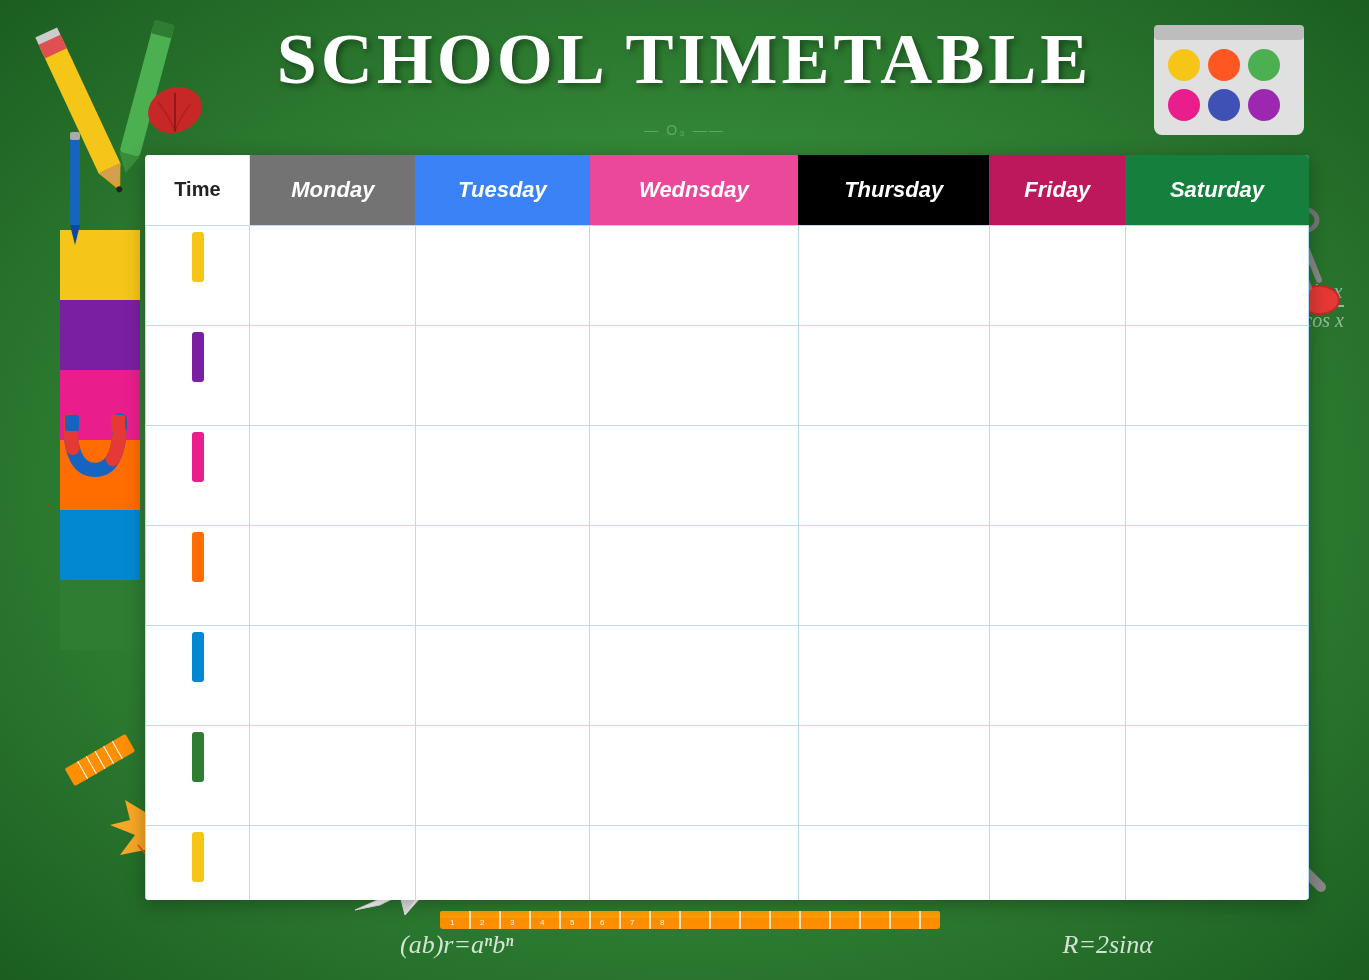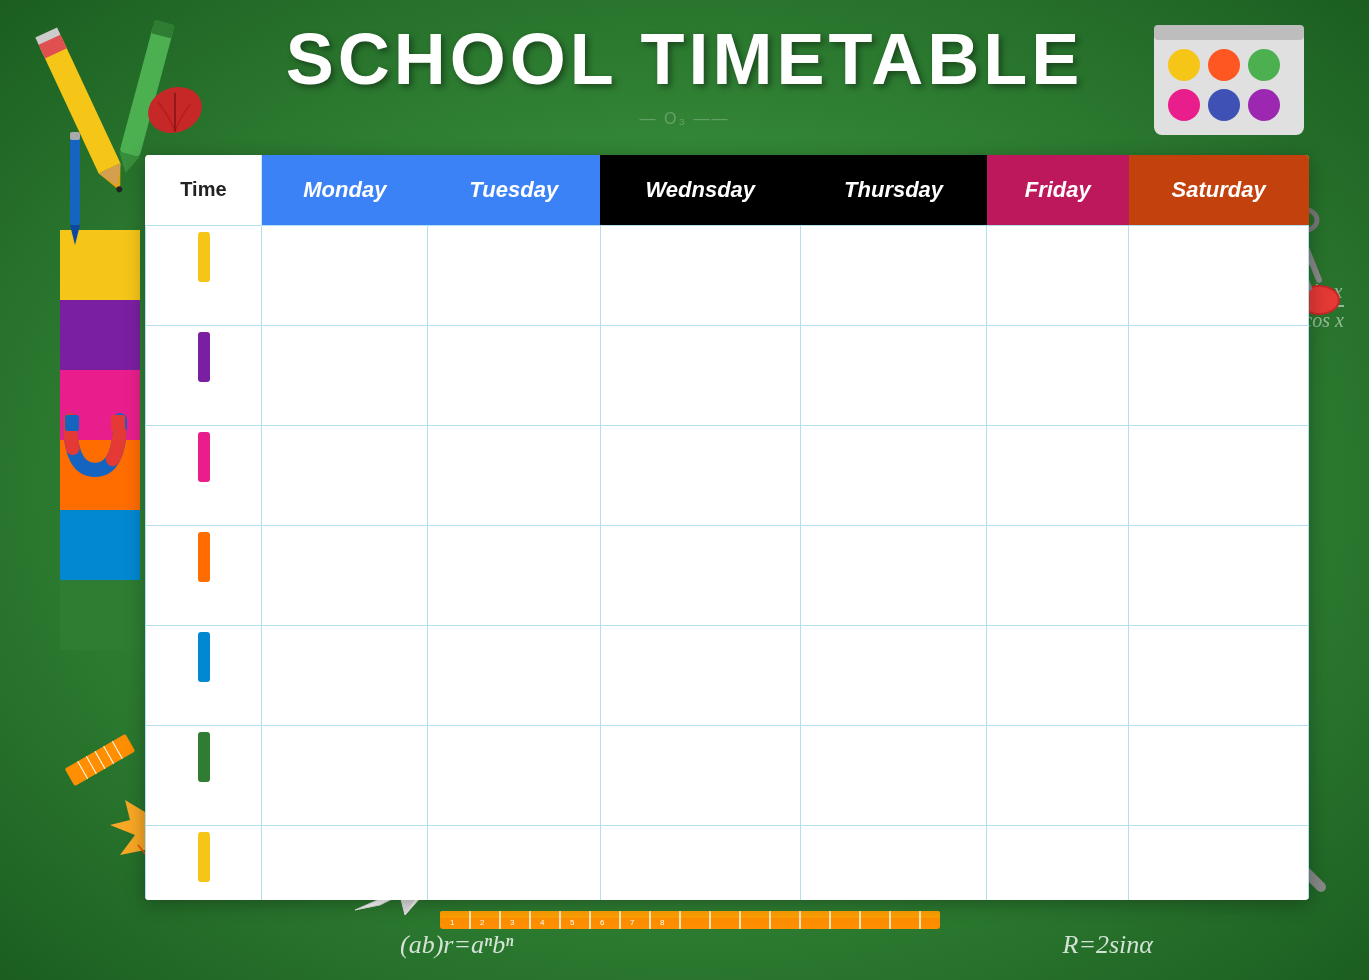--- a/index.html
+++ b/index.html
@@ -18,21 +18,21 @@
       background: #3a8f3a;
       background: radial-gradient(ellipse at center, #4caf50 0%, #2e7d32 60%, #1b5e20 100%);
     }
 
     .main-title {
       position: absolute;
       top: 18px;
       left: 0;
       right: 0;
       text-align: center;
-      font-family: Liberation Sans, sans-serif;
+      font-family: Liberation Serif, serif;
       font-size: 72px;
       font-weight: 900;
       color: white;
       letter-spacing: 4px;
       text-shadow: 3px 3px 6px rgba(0,0,0,0.4);
     }
 
     
     .left-squares {
       position: absolute;
@@ -71,40 +71,40 @@
     }
 
     .timetable th {
       height: 70px;
       font-family: 'Comic Sans MS', cursive, sans-serif;
       font-size: 22px;
       font-weight: bold;
       color: white;
       font-style: italic;
       text-align: center;
-      padding: 0 20px;
+      padding: 0 8px;
       margin-left: 15px;
     }
 
     .th-time {
       background: white;
       color: #222 !important;
       font-family: Arial, sans-serif !important;
       font-style: normal !important;
       font-size: 20px !important;
       font-weight: bold !important;
       border-right: 1px solid #cce8f0;
     }
 
-    .th-monday { background: #3b82f6; }
+    .th-monday { background: #737373; }
     .th-tuesday { background: #3b82f6; }
-    .th-wednesday { background: #000000; }
+    .th-wednesday { background: #ec4899; }
     .th-thursday { background: #000000; }
     .th-friday { background: #be185d; }
-    .th-saturday { background: #c2410c; }
+    .th-saturday { background: #15803d; }
 
     .timetable td {
       border: 1px solid #b3e0f0;
       height: 100px;
       vertical-align: top;
       padding: 6px;
     }
 
     .td-time {
       border-right: 2px solid #b3e0f0;
@@ -201,26 +201,26 @@
       font-size: 26px;
       font-style: italic;
     }
 
     .chalk-left { left: 400px; }
     .chalk-right { right: 216px; }
 
     
     .chalk-top {
       position: absolute;
-      top: 110px;
+      top: 122px;
       left: 50%;
       transform: translateX(-50%);
       color: rgba(255,255,255,0.25);
       font-family: Arial, sans-serif;
-      font-size: 16px;
+      font-size: 14px;
       letter-spacing: 2px;
     }
 
     
     .chalk-sin {
       position: absolute;
       top: 280px;
       right: 25px;
       color: rgba(255,255,255,0.5);
       font-family: 'Times New Roman', serif;

